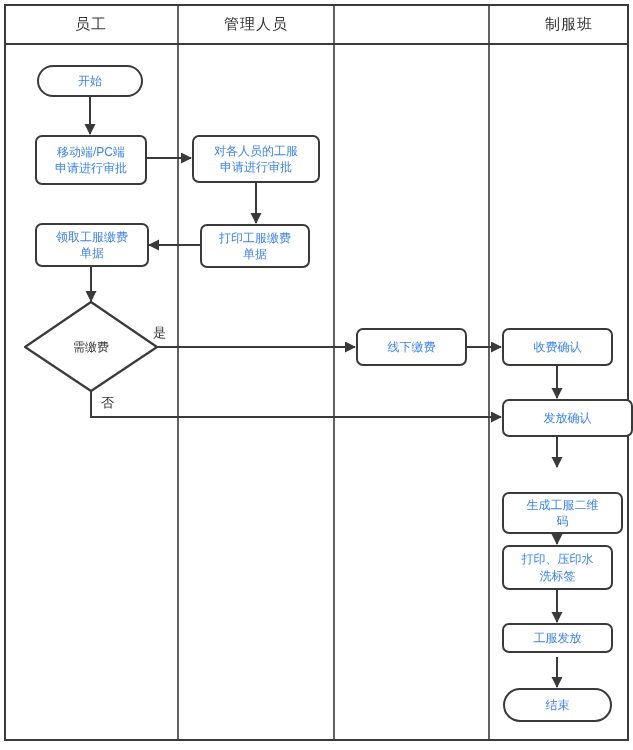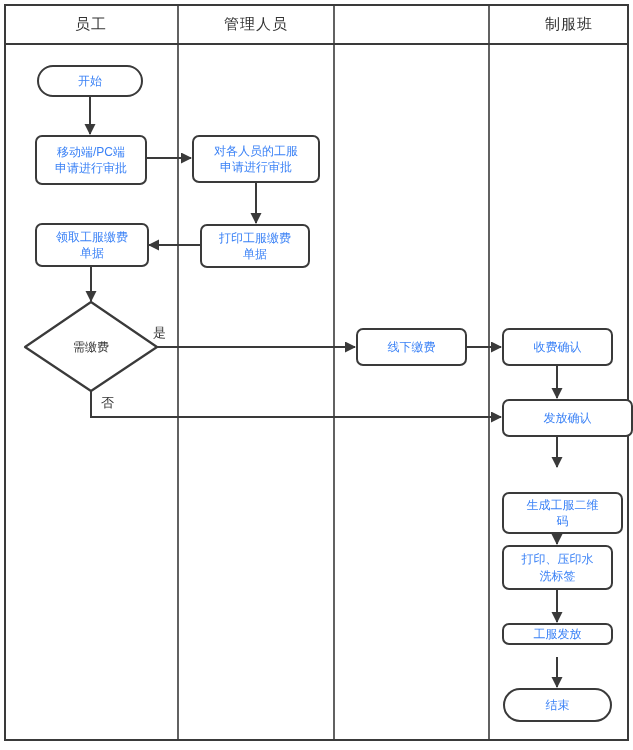--- a/index.html
+++ b/index.html
@@ -136,17 +136,17 @@
   <div class="node" style="left:502px; top:328px; width:111px; height:38px;">收费确认</div>
 
   <div class="node" style="left:502px; top:399px; width:131px; height:38px;">发放确认</div>
 
   <div class="node" style="left:502px; top:468px; width:121px; height:42px;margin-top:24px;">生成工服二维
 码</div>
 
   <div class="node" style="left:502px; top:545px; width:111px; height:45px;">打印、压印水
 洗标签</div>
 
-  <div class="node" style="left:502px; top:623px; width:111px; height:22px;">工服发放</div>
+  <div class="node" style="left:502px; top:623px; width:111px; height:30px;">工服发放</div>
 
   <div class="node stadium" style="left:503px; top:688px; width:109px; height:34px;">结束</div>
 
 </div>
 
 </body></html>

